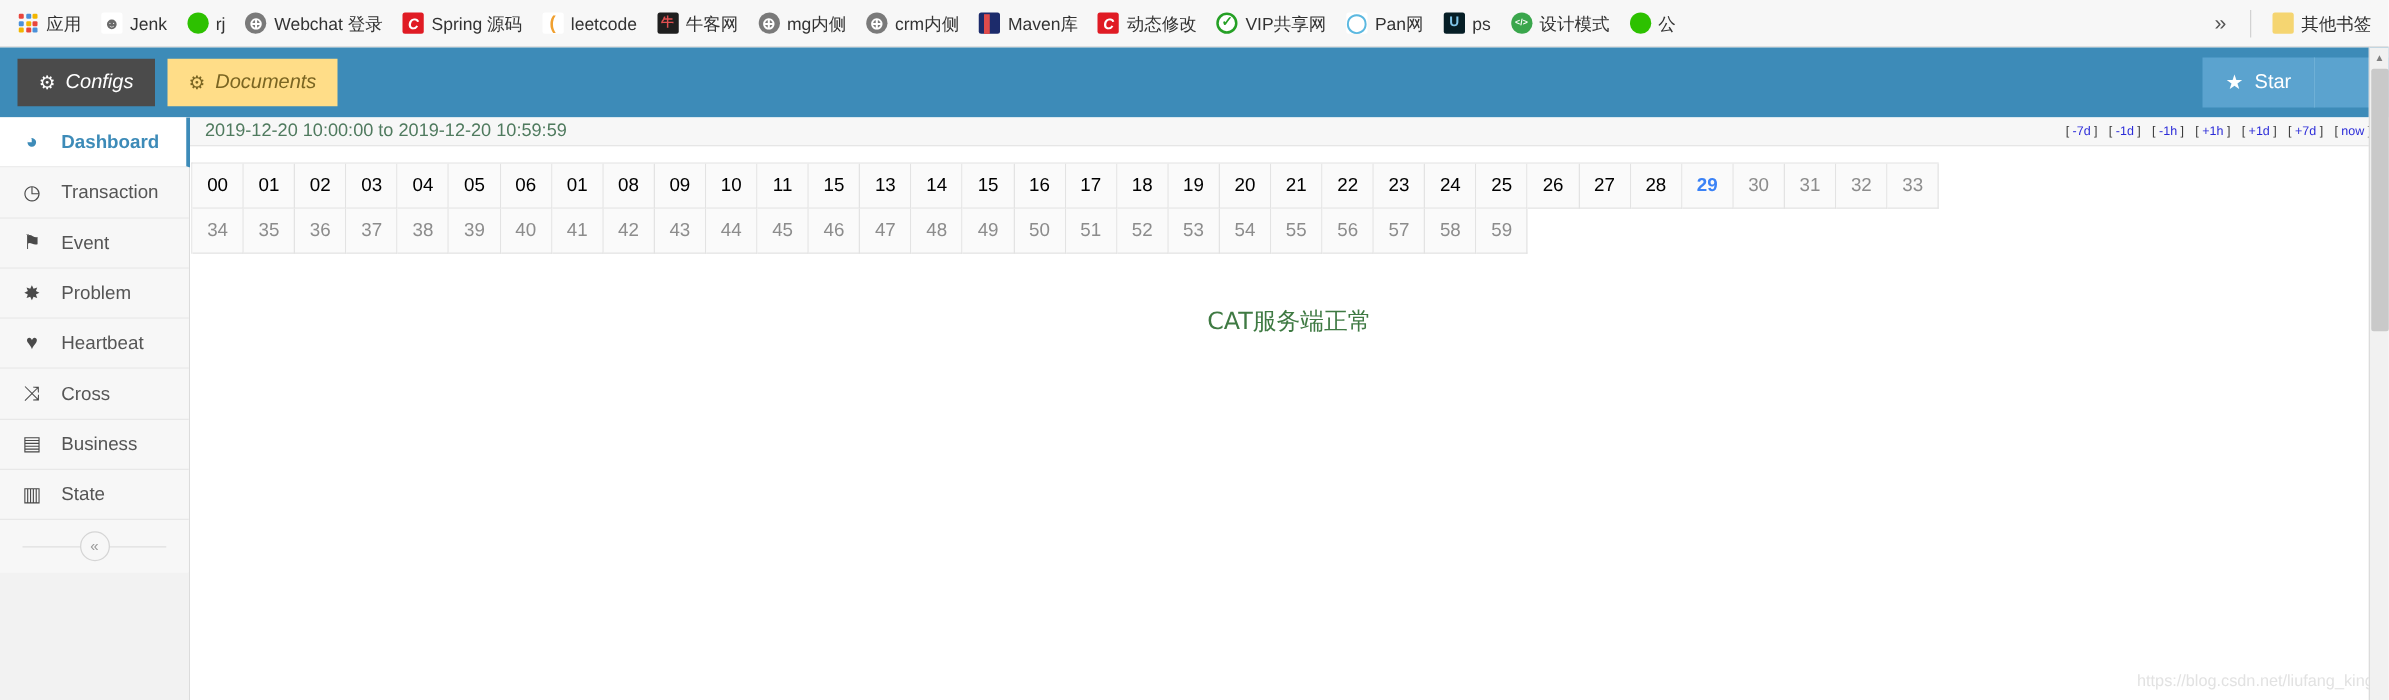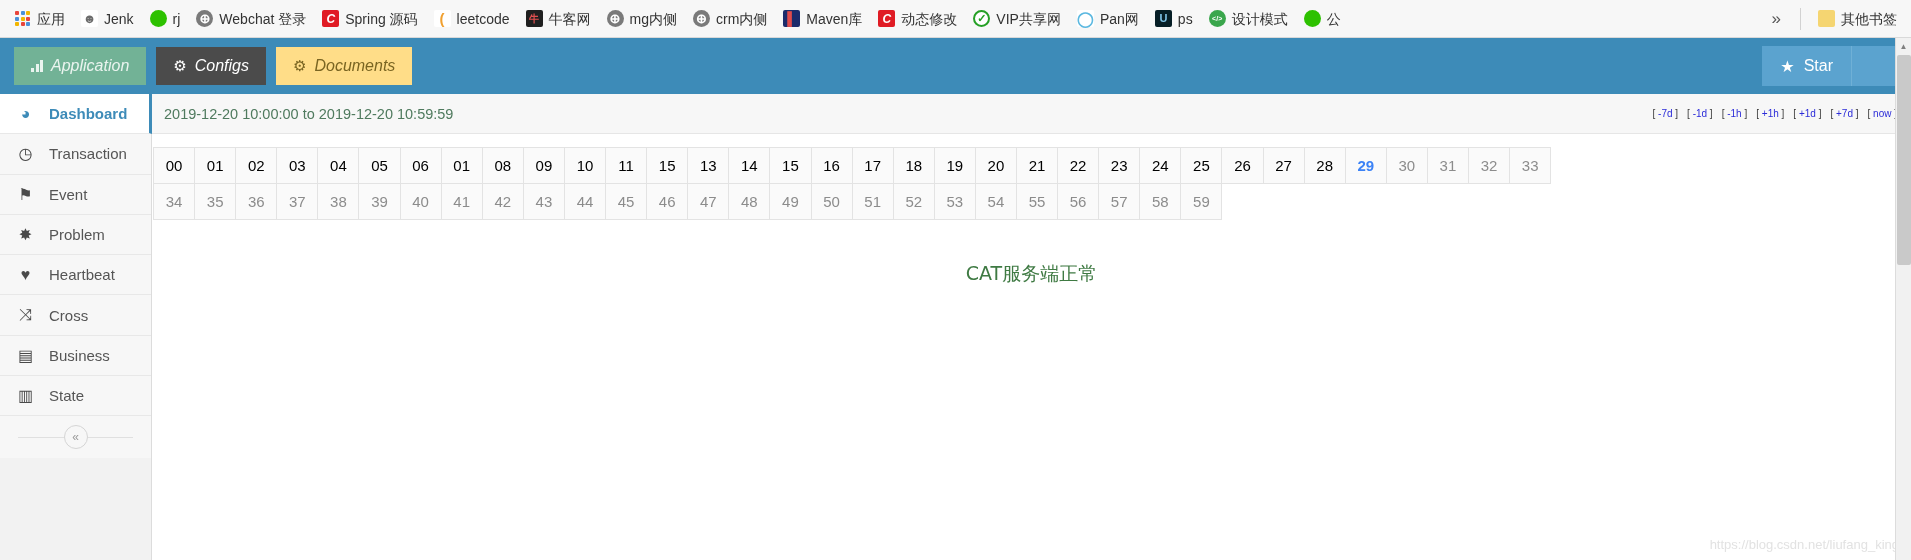--- a/index.html
+++ b/index.html
@@ -203,21 +203,21 @@
 
   
   #main {
     flex: 1 1 auto;
     background: #ffffff;
     position: relative;
     overflow: hidden;
   }
 
   #time-bar {
-    height: 40px;
+    height: 23px;
     background: #f7f7f7;
     border-bottom: 1px solid #e6e6e6;
     display: flex; align-items: center;
     padding: 0 14px 0 12px;
   }
   #time-range {
     font-size: 14.5px;
     color: #4f7a5e;
   }
   #time-shortcuts {
@@ -370,28 +370,20 @@
     <div id="bm-overflow">»</div>
     <div class="bm-sep"></div>
     <div class="bm">
       <span class="bm-icon" style="display: flex; align-items: center; justify-content: center; font-size: 12px; line-height: 1; color: rgb(255, 255, 255); font-weight: bold; background: rgb(245, 213, 113); border-radius: 2px;"></span>
       <span class="bm-label">其他书签</span>
     </div>
   </div>
 
 <div id="cat-header">
   <div id="cat-navtabs">
-      <div class="cat-tab green">
-        <span class="bars-ic">
-          <i></i>
-          <i></i>
-          <i></i>
-        </span>
-        <span>Application</span>
-      </div>
       <div class="cat-tab dark">
         <span class="gear-ic">⚙</span>
         <span>Configs</span>
       </div>
       <div class="cat-tab yellow">
         <span class="gear-ic">⚙</span>
         <span>Documents</span>
       </div>
     </div>
   <div id="cat-right">

